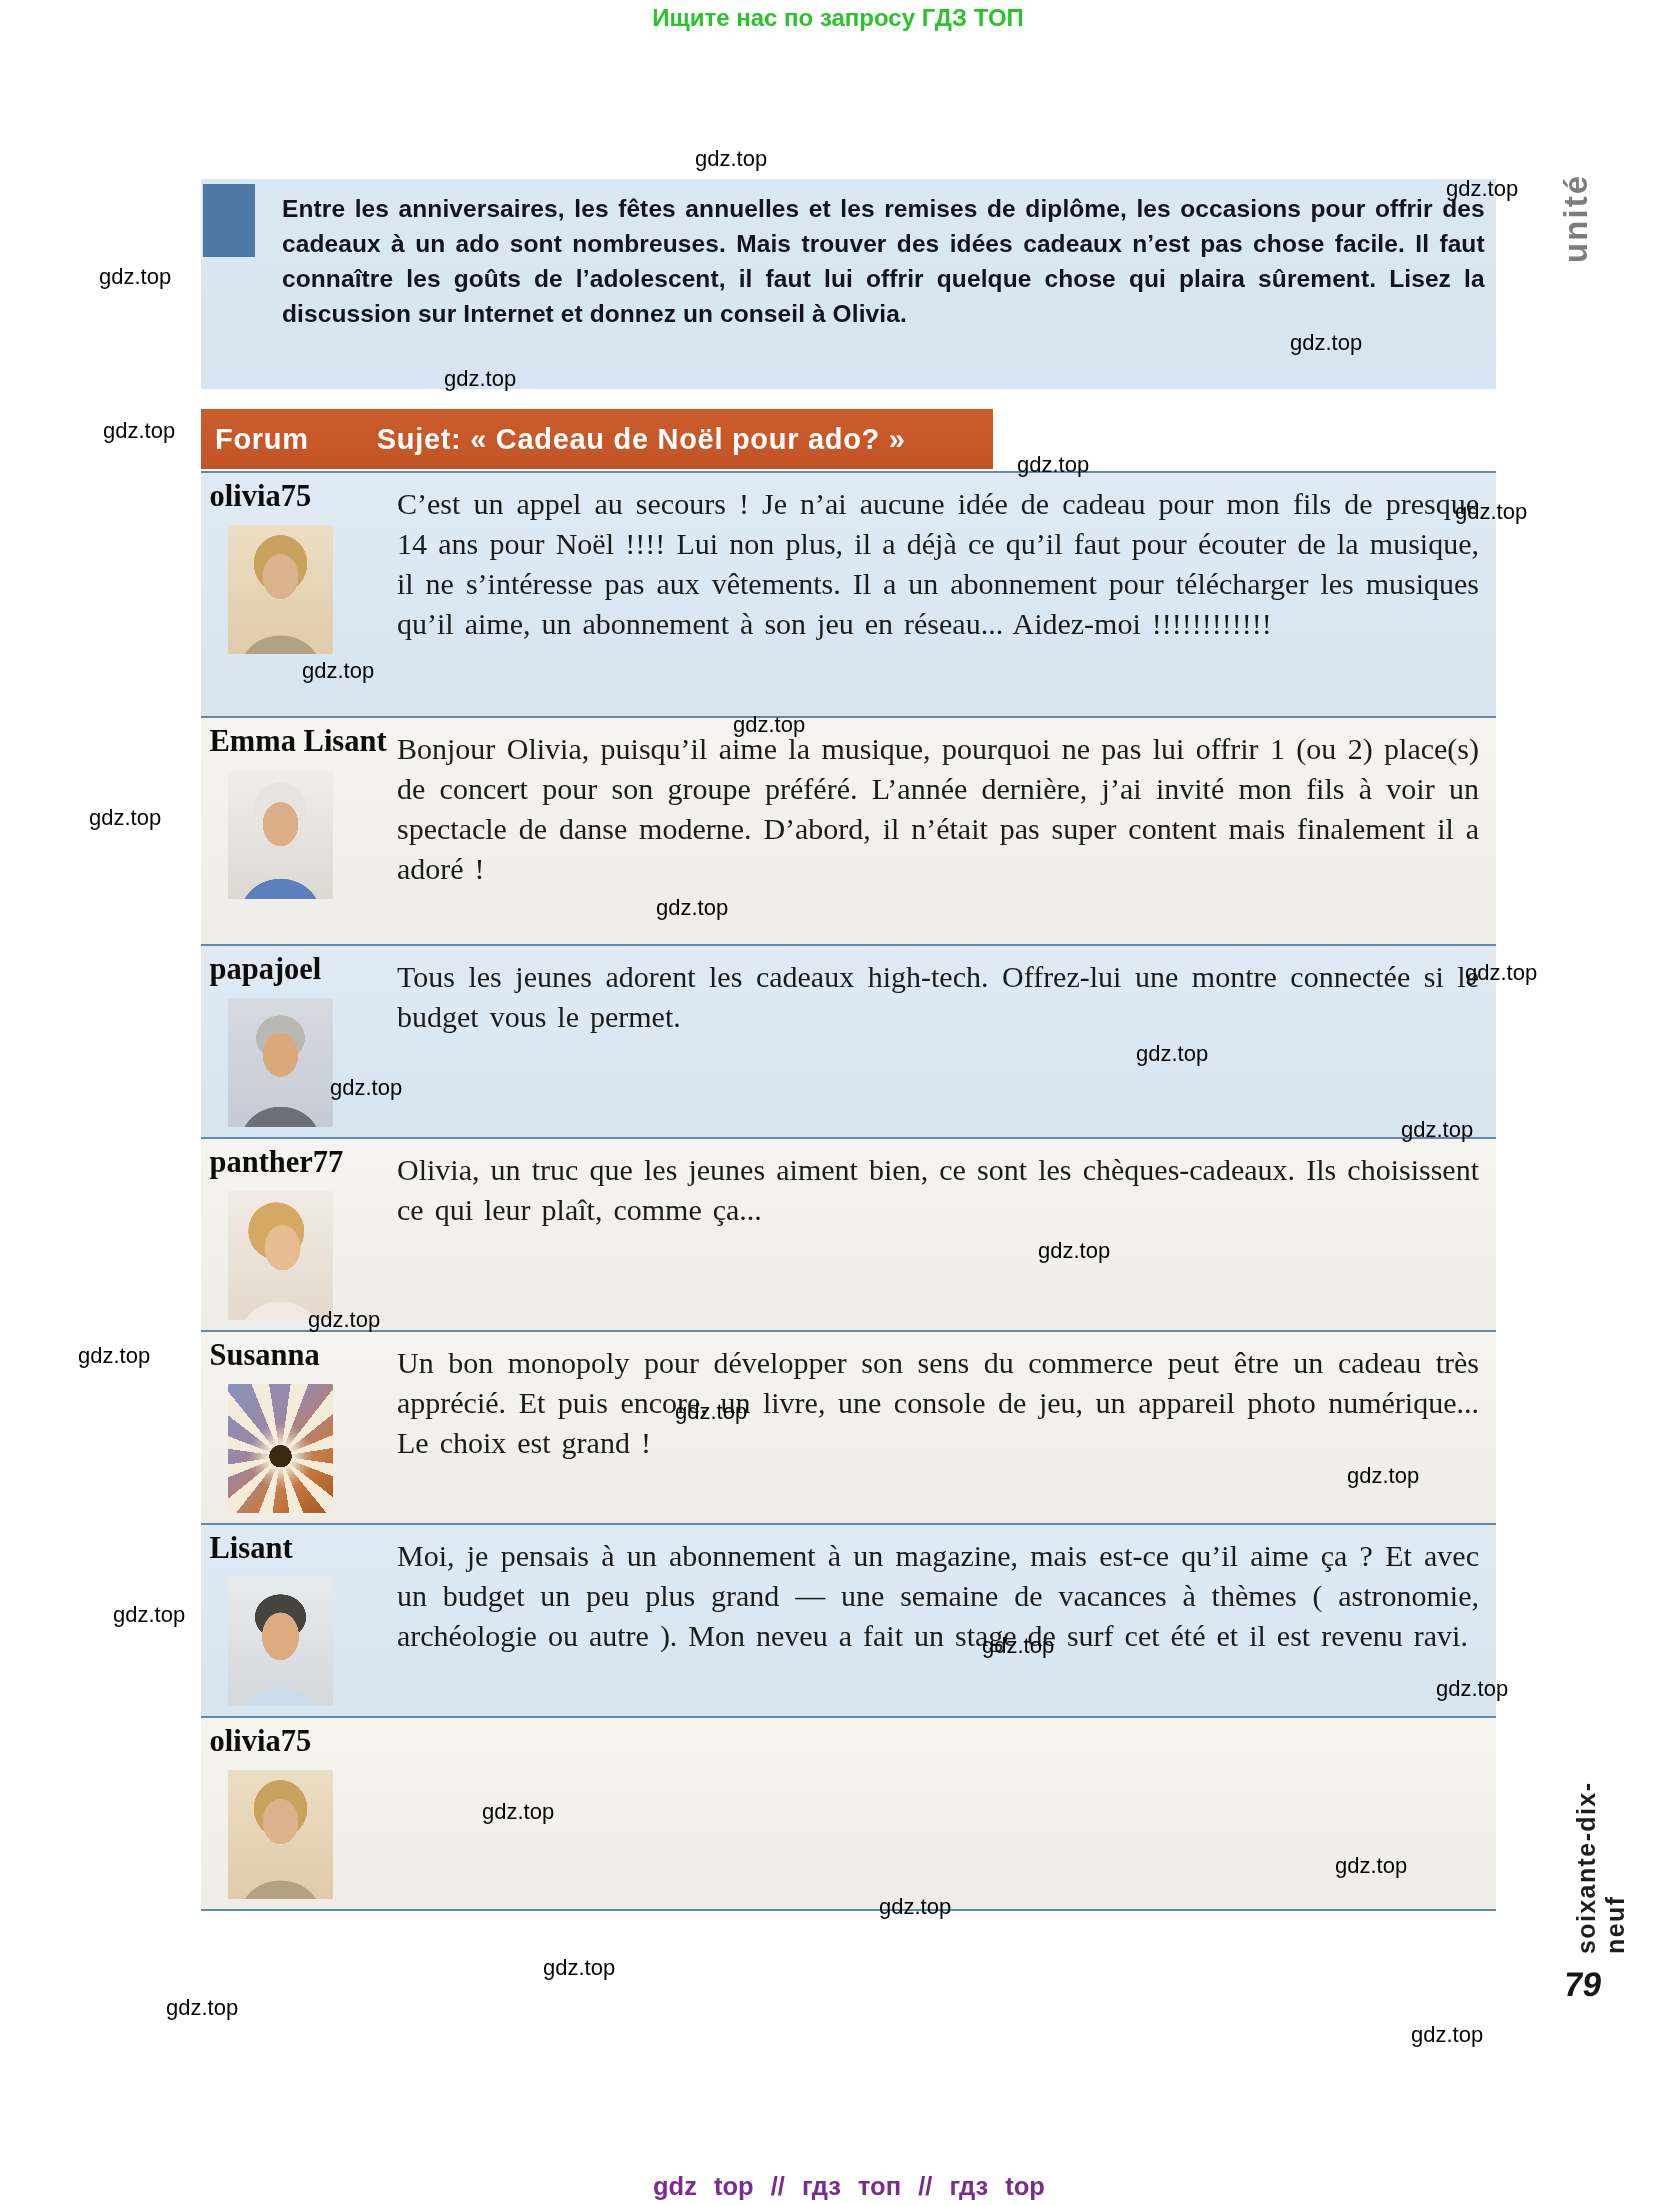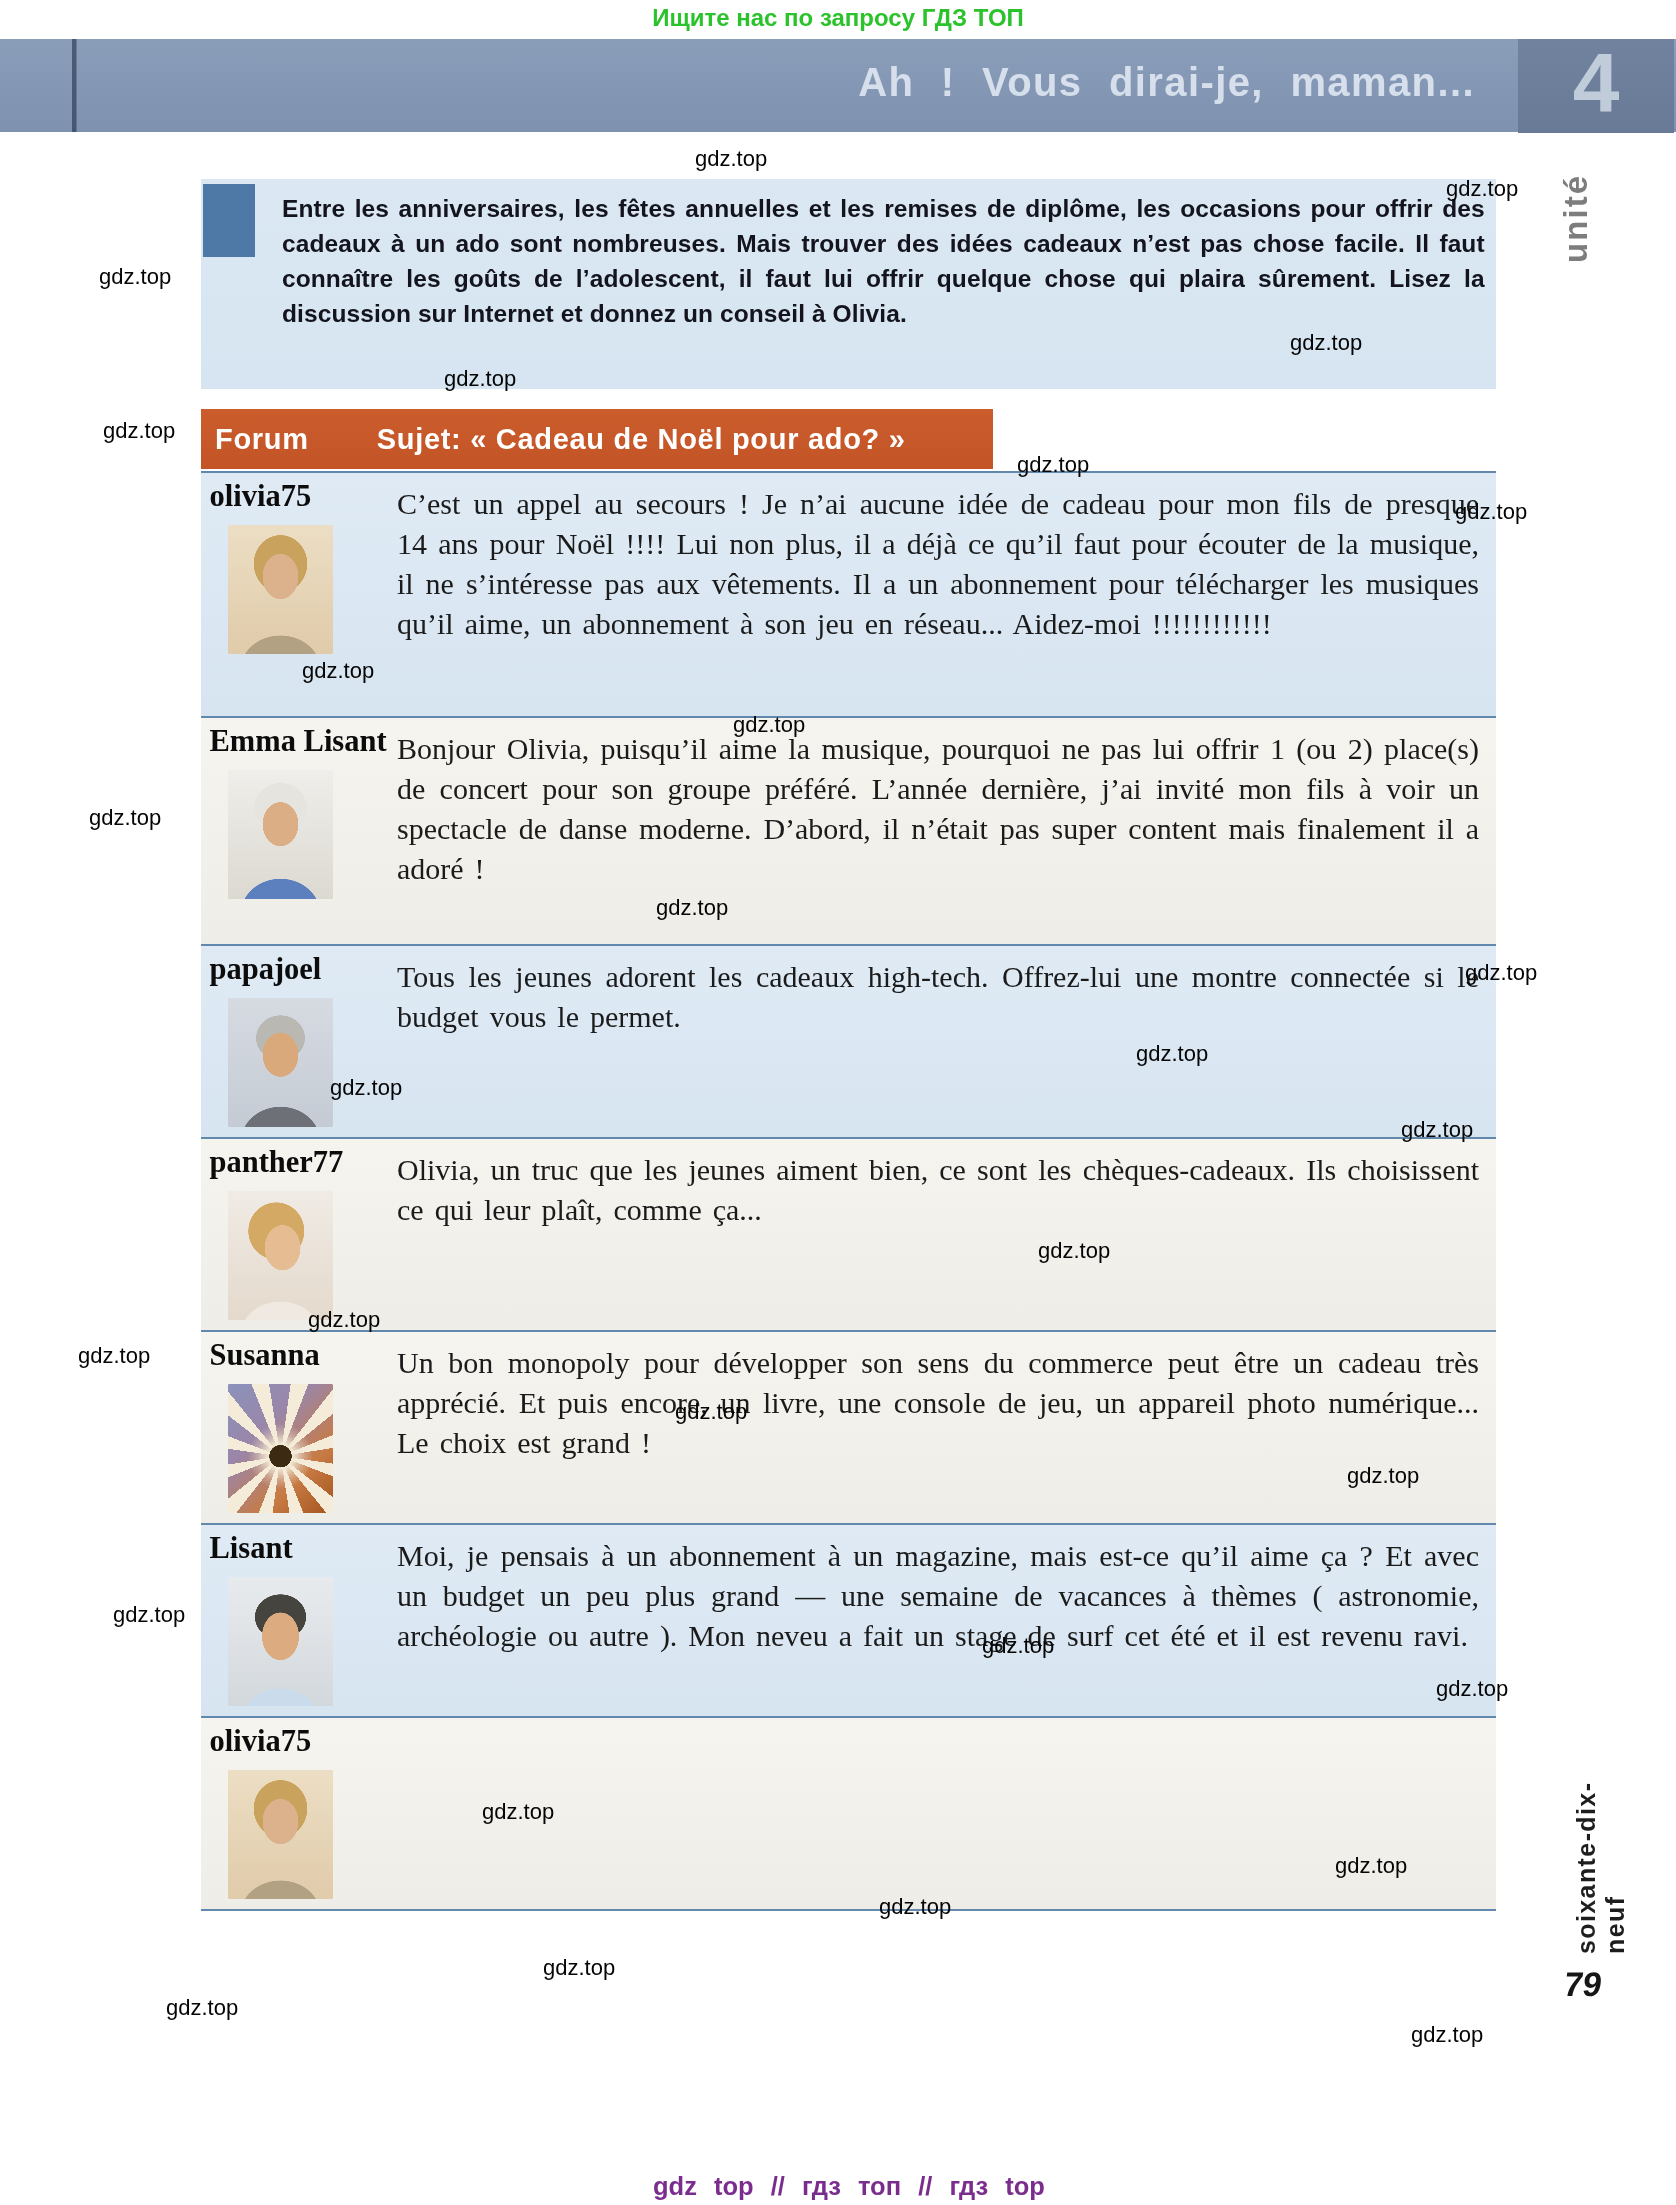--- a/index.html
+++ b/index.html
@@ -146,26 +146,20 @@
 <body>
 
 <div class="screen">
 
   <div class="photo-bg"></div>
 
   <div class="top-strip">
     <span>Ищите нас по запросу ГДЗ ТОП</span>
   </div>
 
-  <div class="header-band">
-    <span class="header-title">Ah ! Vous dirai-je, maman...</span>
-    <div class="unit-box">
-      <span>4</span>
-    </div>
-  </div>
 
   <div class="unite-label">unité</div>
 
   <div class="intro-box">
     <div class="intro-marker"></div>
     <p class="intro-text">Entre les anniversaires, les fêtes annuelles et les remises de diplôme, les occasions pour offrir des cadeaux à un ado sont nombreuses. Mais trouver des idées cadeaux n’est pas chose facile. Il faut connaître les goûts de l’adolescent, il faut lui offrir quelque chose qui plaira sûrement. Lisez la discussion sur Internet et donnez un conseil à Olivia.</p>
   </div>
 
   <div class="forum-bar">
     <span class="f-label">Forum</span>

